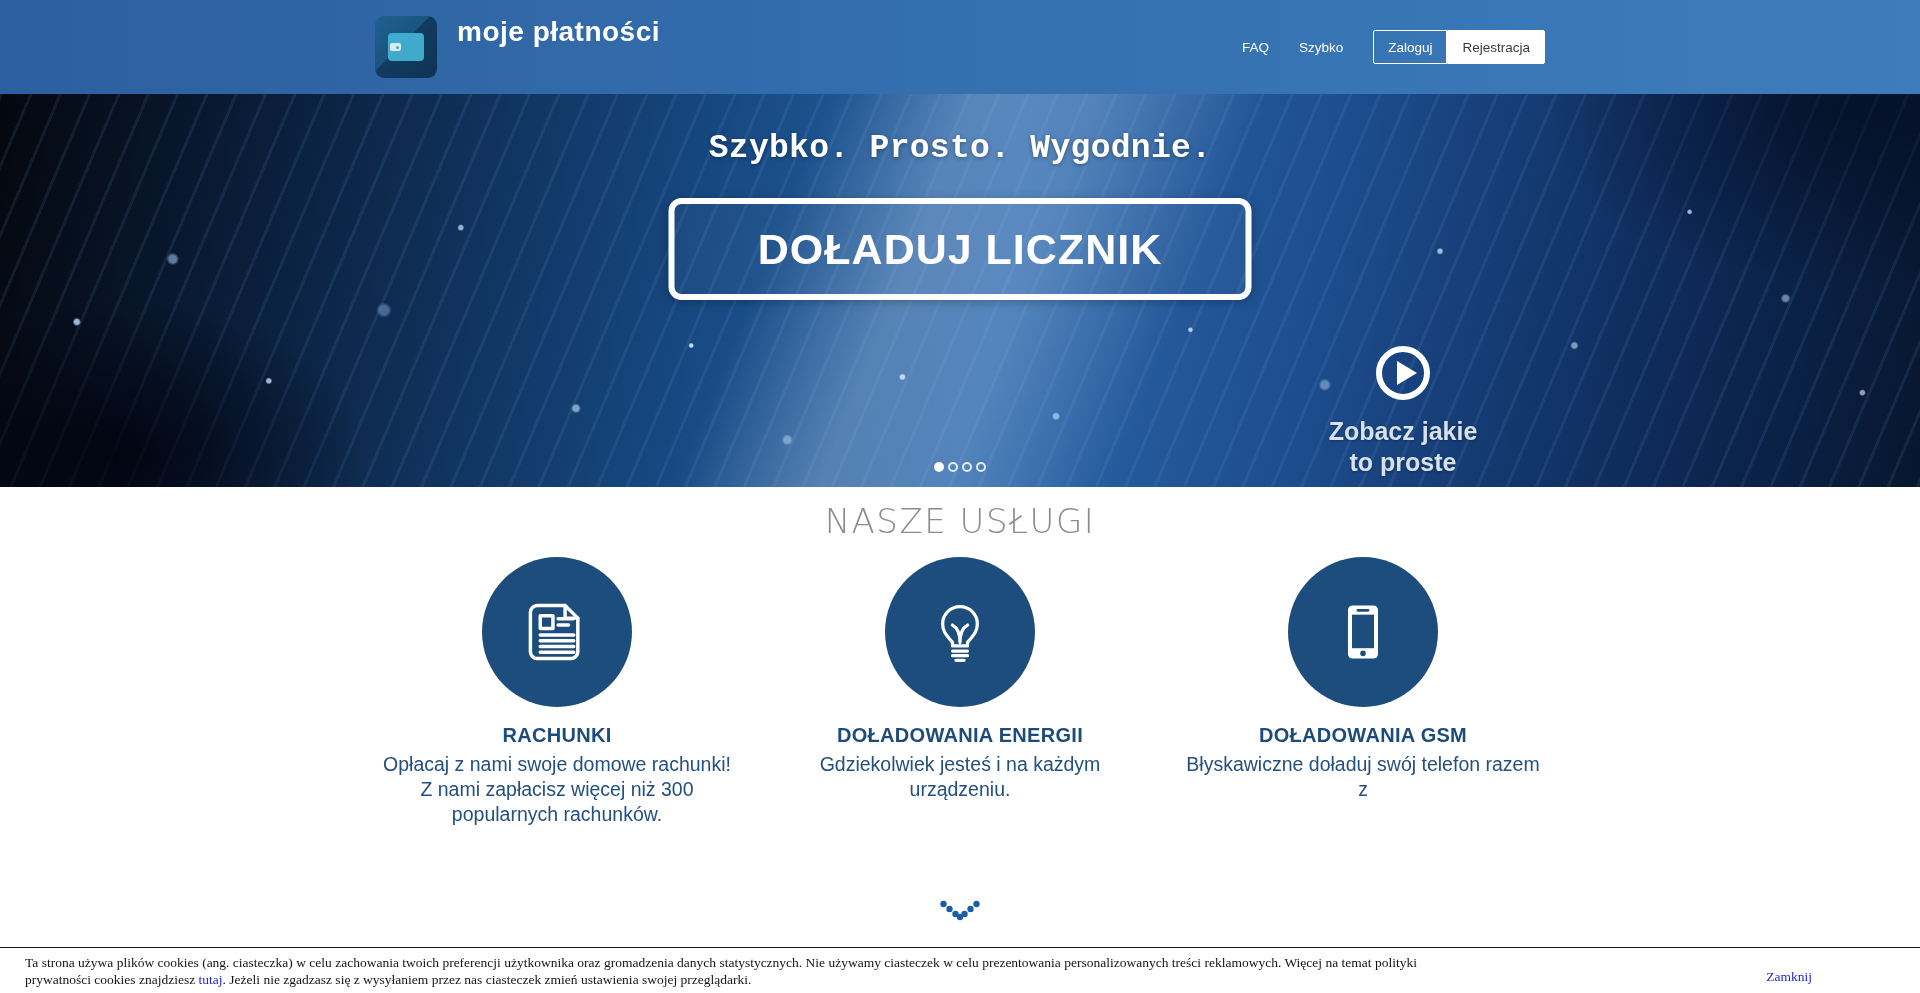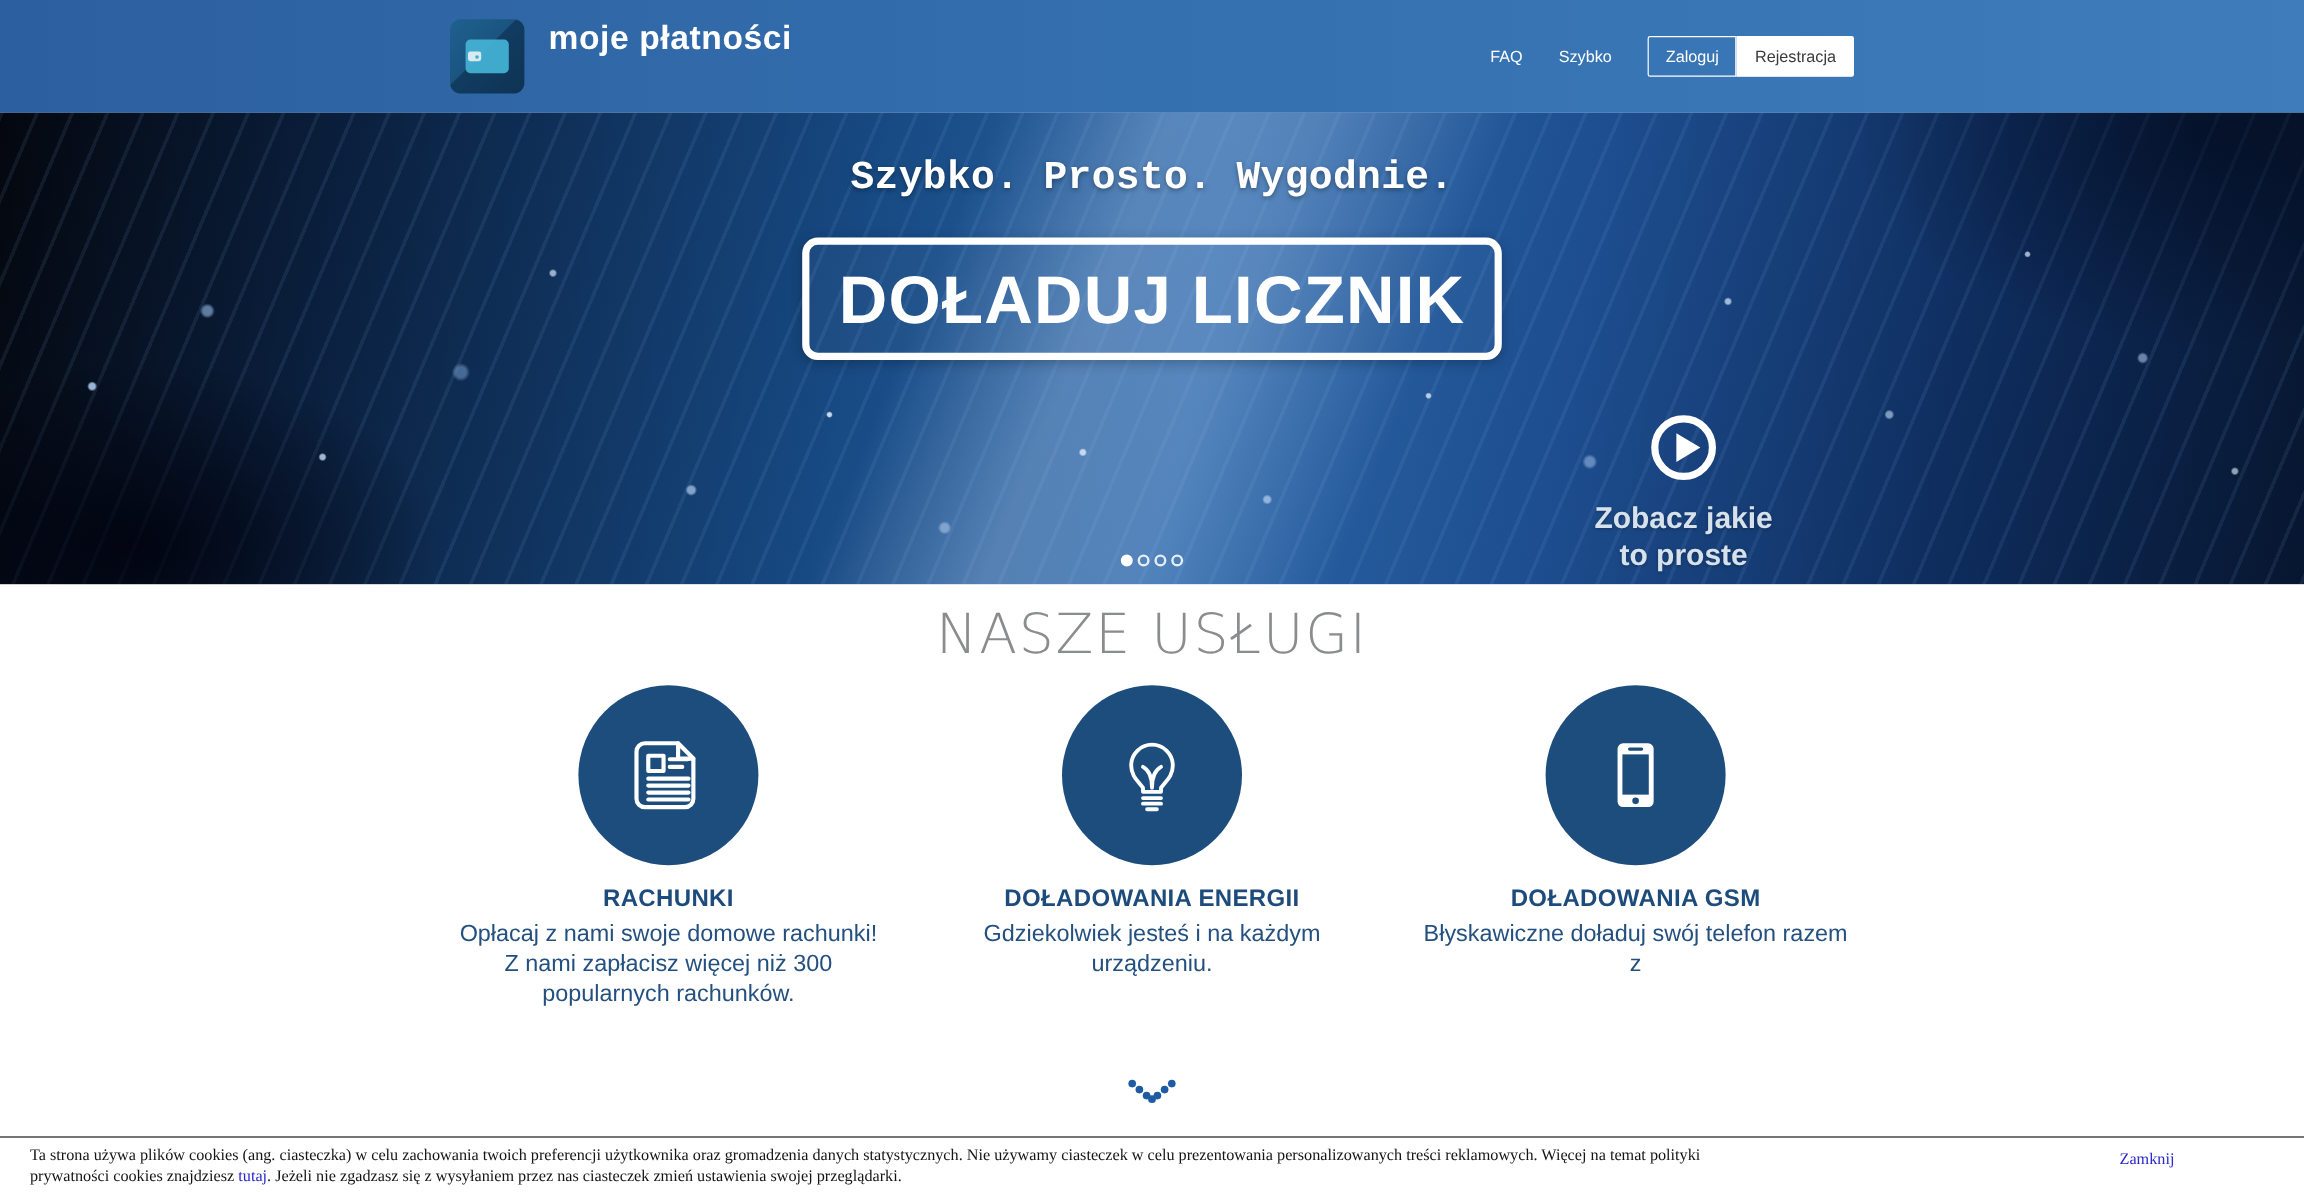--- a/index.html
+++ b/index.html
@@ -48,49 +48,49 @@
       radial-gradient(ellipse 420px 260px at 6% 92%, rgba(0,0,10,.8), transparent 60%),
       radial-gradient(ellipse 500px 300px at 96% 4%, rgba(0,5,20,.55), transparent 60%),
       linear-gradient(112deg, transparent 40%, rgba(185,208,238,.34) 47%, rgba(205,223,248,.26) 53%, transparent 61%),
       repeating-linear-gradient(113deg, rgba(130,175,230,.10) 0 3px, transparent 3px 27px),
       linear-gradient(100deg, #04070e 0%, #0a1e3b 14%, #16477f 36%, #2a66a8 52%, #1d4d8e 68%, #0e2c5c 85%, #07162f 100%);
   }
   .hero-tagline { position:absolute; top:36px; width:100%; text-align:center; color:#fff;
     font-size:33px; font-weight:700; letter-spacing:.3px; text-shadow:0 1px 4px rgba(0,0,0,.35);font-family:Liberation Mono, monospace; }
   .hero-cta { position:absolute; top:104px; left:50%; transform:translateX(-50%); width:583px; height:102px;
     background:rgba(255,255,255,.03); border:6px solid #fff; border-radius:13px; color:#fff;
-    font-size:56px; font-weight:700; font-family:inherit; letter-spacing:1px; cursor:pointer;
+    font-size:43px; font-weight:700; font-family:inherit; letter-spacing:1px; cursor:pointer;
     box-shadow:0 2px 10px rgba(0,0,0,.25); }
   .hero-video { position:absolute; left:1293px; top:250px; width:220px; text-align:center; cursor:pointer; }
   .play-wrap { display:inline-block; }
   .video-caption { margin-top:10px; color:#d6e1eb; font-size:25px; font-weight:600; line-height:31px;
     text-shadow:0 1px 3px rgba(0,0,0,.3); }
   .hero-dots { position:absolute; bottom:15px; left:50%; transform:translateX(-50%); display:flex; gap:4px; }
   .dot { width:10px; height:10px; border-radius:50%; border:2px solid rgba(255,255,255,.85); cursor:pointer; }
   .dot.active { background:#fff; border-color:#fff; }
 
   
   .services { position:relative; height:460px; background:#fff; }
   .services-heading { padding-top:14px; text-align:center; font-family:"DejaVu Sans", sans-serif;
-    font-weight:200; font-size:46px; color:#8a8c8e; letter-spacing:1.5px; }
+    font-weight:200; font-size:34px; color:#8a8c8e; letter-spacing:1.5px; }
   .cards { width:1170px; margin:16px auto 0; display:flex; justify-content:space-between; }
   .card { width:364px; text-align:center; }
   .card-circle { width:150px; height:150px; border-radius:50%; background:#1d4d7c; margin:0 auto;
     display:flex; align-items:center; justify-content:center; cursor:pointer; }
   .card-title { margin-top:17px; font-size:20px; font-weight:700; color:#1d4b7b; letter-spacing:.3px; }
   .card-desc { margin-top:5px; font-size:19.5px; color:#24507f; line-height:25px; }
   .card-desc strong { display:block; font-weight:700; }
   .scroll-hint { position:absolute; bottom:22px; left:50%; transform:translateX(-50%); cursor:pointer; }
 
   
   .cookie-bar { position:relative; height:46px; background:#fff; border-top:1px solid #1a1a1a;
     padding:6px 120px 6px 25px; font-family:"Liberation Serif", serif; font-size:13.5px; color:#141414; }
   .cookie-text { line-height:17px; max-width:1420px; }
   .cookie-link { color:#2727cd; text-decoration:none; cursor:pointer; }
-  .cookie-close { position:absolute; top:10px; right:108px; color:#2727cd; font-family:"Liberation Serif", serif;
+  .cookie-close { position:absolute; top:21px; right:108px; color:#2727cd; font-family:"Liberation Serif", serif;
     font-size:13.5px; text-decoration:none; cursor:pointer; }
 </style>
 </head>
 <body>
 
 <div class="navbar">
   <div class="nav-inner">
     <div class="brand">
       <div class="logo-mark">
         <div class="logo-wallet">

